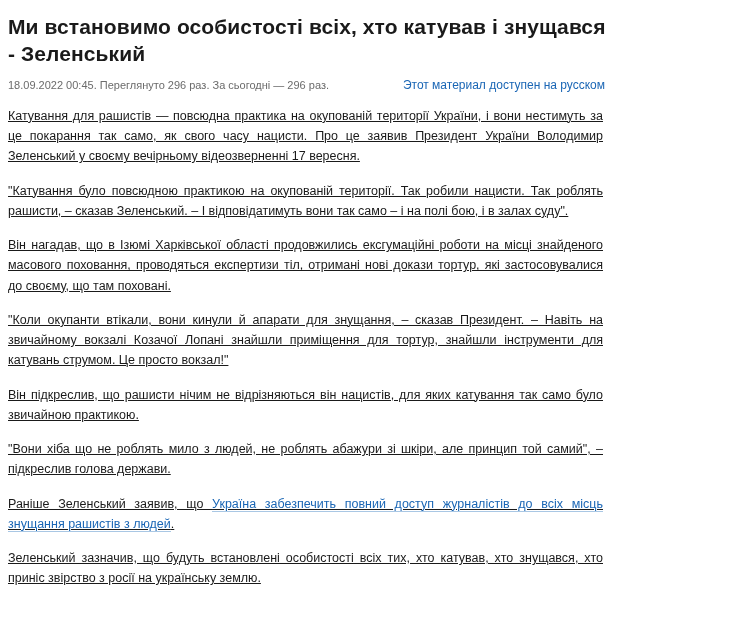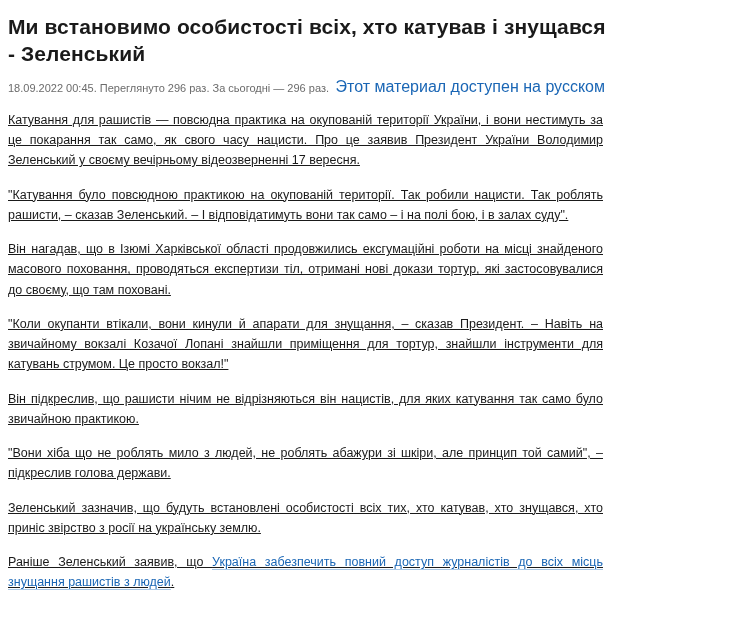--- a/index.html
+++ b/index.html
@@ -32,21 +32,21 @@
     align-items: baseline;
     justify-content: space-between;
     margin-bottom: 14px;
   }
   .meta {
     font-size: 11px;
     color: #6b6b6b;
     white-space: nowrap;
   }
   .lang-link {
-    font-size: 16px;
+    font-size: 12px;
     color: #1a66b5;
     text-decoration: none;
     white-space: nowrap;
     padding-right: 6px;
   }
   .article p {
     font-size: 12.5px;
     line-height: 1.62;
     color: #1a1a1a;
     margin: 0 0 14px 0;
@@ -75,17 +75,17 @@
     <a class="lang-link" href="#">Этот материал доступен на русском</a>
   </div>
 
   <div class="article">
     <p>Катування для рашистів — повсюдна практика на окупованій території України, і вони нестимуть за це покарання так само, як свого часу нацисти. Про це заявив Президент України Володимир Зеленський у своєму вечірньому відеозверненні 17 вересня.</p>
     <p>"Катування було повсюдною практикою на окупованій території. Так робили нацисти. Так роблять рашисти, – сказав Зеленський. – І відповідатимуть вони так само – і на полі бою, і в залах суду".</p>
     <p>Він нагадав, що в Ізюмі Харківської області продовжились ексгумаційні роботи на місці знайденого масового поховання, проводяться експертизи тіл, отримані нові докази тортур, які застосовувалися до своєму, що там поховані.</p>
     <p>"Коли окупанти втікали, вони кинули й апарати для знущання, – сказав Президент. – Навіть на звичайному вокзалі Козачої Лопані знайшли приміщення для тортур, знайшли інструменти для катувань струмом. Це просто вокзал!"</p>
     <p>Він підкреслив, що рашисти нічим не відрізняються він нацистів, для яких катування так само було звичайною практикою.</p>
     <p>"Вони хіба що не роблять мило з людей, не роблять абажури зі шкіри, але принцип той самий", – підкреслив голова держави.</p>
+    <p><span>Раніше Зеленський заявив, що </span><a class="inline-link" href="#">Україна забезпечить повний доступ журналістів до всіх місць знущання рашистів з людей</a><span>.</span></p>
     <p>Зеленський зазначив, що будуть встановлені особистості всіх тих, хто катував, хто знущався, хто приніс звірство з росії на українську землю.</p>
-    <p><span>Раніше Зеленський заявив, що </span><a class="inline-link" href="#">Україна забезпечить повний доступ журналістів до всіх місць знущання рашистів з людей</a><span>.</span></p>
   </div>
 
 </div>
 
 </body></html>

